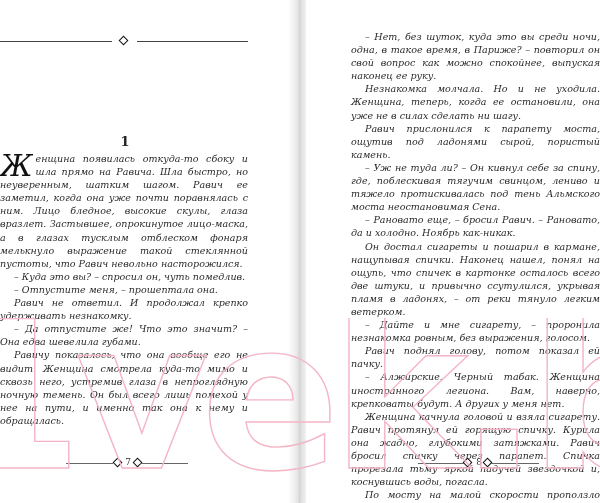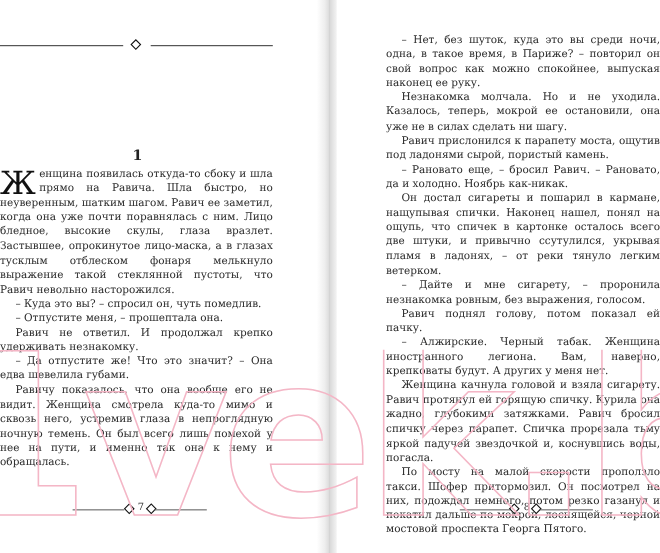--- a/index.html
+++ b/index.html
@@ -19,21 +19,21 @@
   }
   .gutter-line { position: absolute; left: 299px; top: 0; width: 1px; height: 503px; background: #d4d4d4; }
 
   .text-block {
     position: absolute; font-size: 9.55px; line-height: 13.1px;
     text-align: justify; hyphens: manual;
   }
   .left-text { left: 0; top: 152px; width: 248px; }
   .right-text { left: 351px; top: 30px; width: 249px; }
 
-  .text-block p { margin: 0; text-indent: 14px; }
+  .text-block p { margin: 0; text-indent: 14px; font-style: italic; }
 
   .dropcap-para { text-indent: 0 !important; }
   .dropcap {
     float: left; font-size: 29px; line-height: 24px; margin: 2px 3px 0 0;
     font-family: "DejaVu Serif", serif; color: #111;
   }
 
   .chapter-num {
     position: absolute; left: 118px; top: 134px; width: 14px; text-align: center;
     font-size: 13px; font-weight: bold; color: #222;
@@ -101,22 +101,23 @@
       <div class="rule b"></div>
     </div>
   </div>
 
   <div class="gutter"></div>
   <div class="gutter-line"></div>
 
   <div class="page page-right"></div>
   <div class="text-block right-text">
     <p>– Нет, без шуток, куда это вы среди ночи, одна, в такое время, в Париже? – повторил он свой вопрос как можно спокойнее, выпуская наконец ее руку.</p>
-    <p>Незнакомка молчала. Но и не уходила. Казалось, теперь, мокрой ее остановили, она уже не в силах сделать ни шагу.</p>
+    <p>Незнакомка молчала. Но и не уходила. Женщина, теперь, когда ее остановили, она уже не в силах сделать ни шагу.</p>
     <p>Равич прислонился к парапету моста, ощутив под ладонями сырой, пористый камень.</p>
+    <p>– Уж не туда ли? – Он кивнул себе за спину, где, поблескивая тягучим свинцом, лениво и тяжело протискивалась под тень Альмского моста неостановимая Сена.</p>
     <p>– Рановато еще, – бросил Равич. – Рановато, да и холодно. Ноябрь как-никак.</p>
     <p>Он достал сигареты и пошарил в кармане, нащупывая спички. Наконец нашел, понял на ощупь, что спичек в картонке осталось всего две штуки, и привычно ссутулился, укрывая пламя в ладонях, – от реки тянуло легким ветерком.</p>
     <p>– Дайте и мне сигарету, – проронила незнакомка ровным, без выражения, голосом.</p>
     <p>Равич поднял голову, потом показал ей пачку.</p>
     <p>– Алжирские. Черный табак. Женщина иностранного легиона. Вам, наверно, крепковаты будут. А других у меня нет.</p>
     <p>Женщина качнула головой и взяла сигарету. Равич протянул ей горящую спичку. Курила она жадно, глубокими затяжками. Равич бросил спичку через парапет. Спичка прорезала тьму яркой падучей звездочкой и, коснувшись воды, погасла.</p>
     <p>По мосту на малой скорости проползло такси. Шофер притормозил. Он посмотрел на них, подождал немного, потом резко газанул и покатил дальше по мокрой, лоснящейся, черной мостовой проспекта Георга Пятого.</p>
 
   </div>
 

